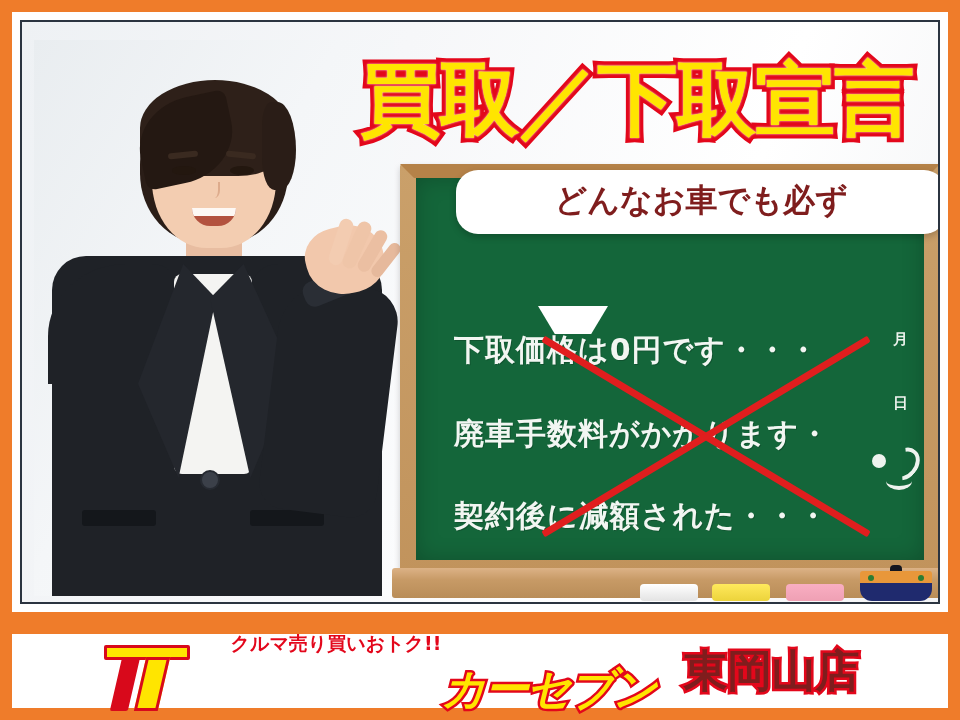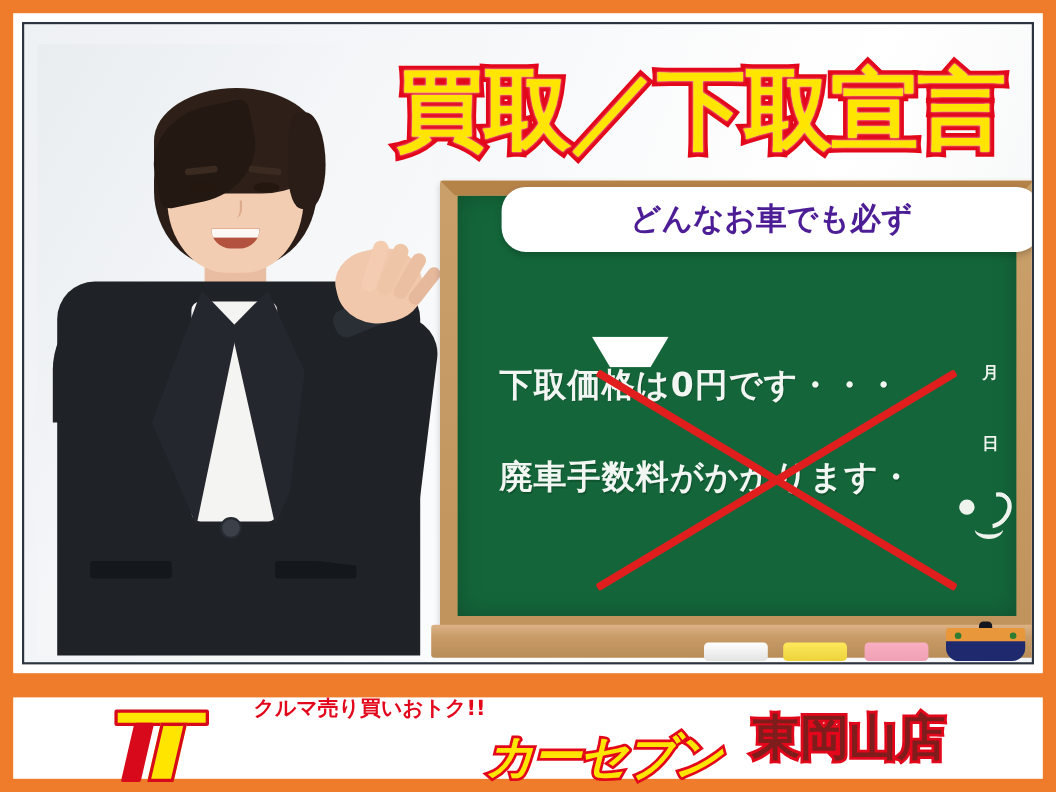--- a/index.html
+++ b/index.html
@@ -139,21 +139,21 @@
 
   
   .bubble{
     position:absolute;left:434px;top:148px;width:462px;
     background:#ffffff;border-radius:22px;
     padding:12px 14px 14px;
     box-shadow:0 3px 7px rgba(0,0,0,.22);
     text-align:center;
   }
   .bubble .bline{
-    font-size:28px;font-weight:bold;color:#4c1d95;line-height:1.18;
+    font-size:32px;font-weight:bold;color:#7f1d1d;line-height:1.18;
     letter-spacing:0px;white-space:nowrap;
   }
   .bubble-tail{
     position:absolute;left:516px;top:284px;width:70px;height:28px;
     background:#ffffff;
     clip-path:polygon(0 0,100% 0,76% 100%,24% 100%);
     filter:drop-shadow(0 3px 3px rgba(0,0,0,.18));
   }
 
   
@@ -240,20 +240,21 @@
         <div class="w-f4"></div>
       </div>
 
       <div class="headline">買取／下取宣言</div>
 
       <div class="board-frame">
         <div class="board-face">
 
           <div class="board-line bl1">下取価格は0円です・・・</div>
           <div class="board-line bl2">廃車手数料がかかります・</div>
+          <div class="board-line bl3">契約後に減額された・・・</div>
 
           <div class="board-side bs-month">月</div>
           <div class="board-side bs-day">日</div>
 
           <div class="doodle">
             <div class="d-eye"></div>
             <div class="d-c"></div>
             <div class="d-smile"></div>
           </div>
 

